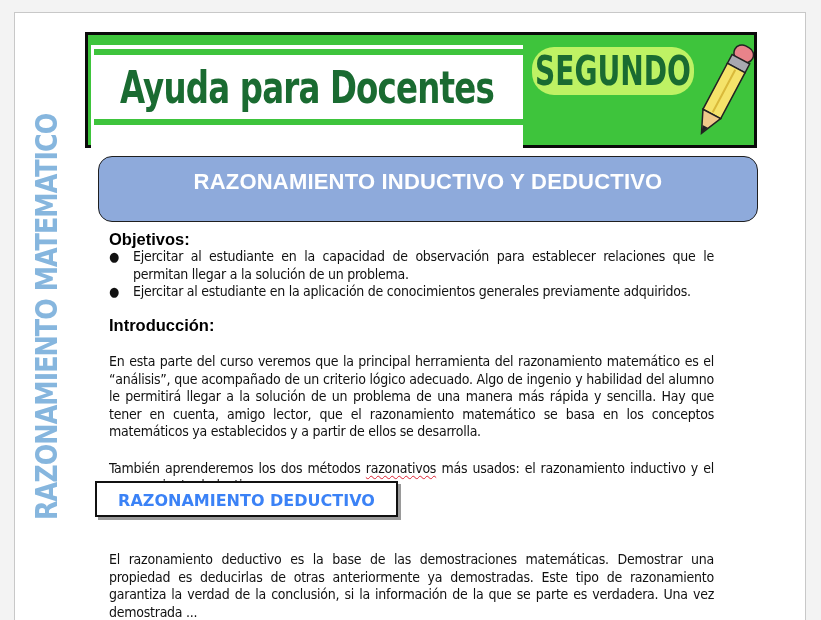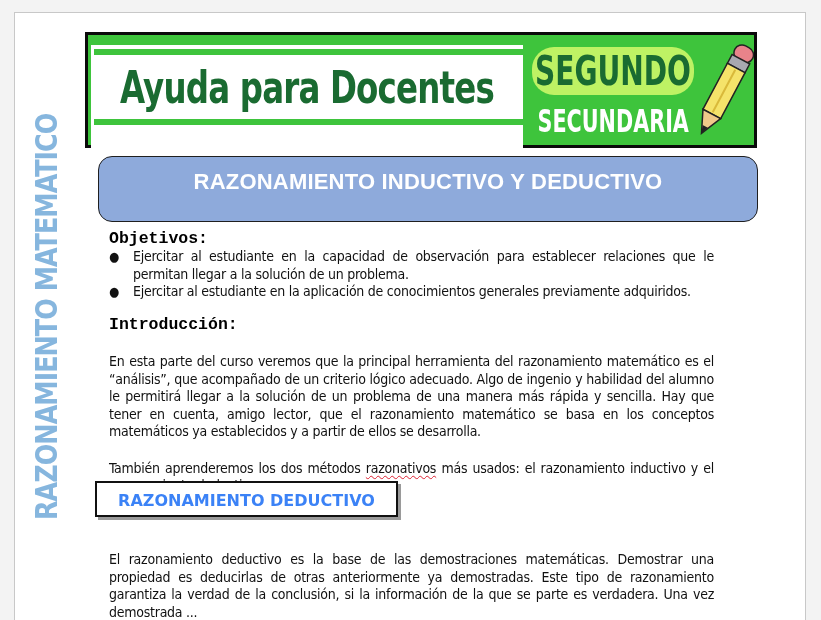--- a/index.html
+++ b/index.html
@@ -85,21 +85,21 @@
     font-size: 22px; color: #ffffff; letter-spacing: 0.2px;
   }
   
   .content {
     position: absolute; left: 109px; width: 605px;
     font-size: 14px; line-height: 17.5px; color: #111111;
     text-align: justify;
   }
   .content .txt { letter-spacing: -0.25px; margin-top: 19px; }
   .h {
-    font-family: Liberation Mono, monospace; font-weight: bold; font-size: 16.5px;
+    font-family: Liberation Sans, sans-serif; font-weight: bold; font-size: 16.5px;
     color: #000; line-height: 18px;
   }
   ul.obj { margin: 0; padding: 0; list-style: none; }
   ul.obj li { position: relative; padding-left: 24px; }
   ul.obj li .bullet { position: absolute; left: 0; top: 0; font-size: 13px; }
   .spell { text-decoration: underline wavy #d23; text-decoration-thickness: 1px; text-underline-offset: 2px; }
   .section-box {
     position: absolute; left: 95px; top: 481px; width: 303px; height: 36px;
     border: 2px solid #111; background: #fff; box-sizing: border-box;
     box-shadow: 3px 3px 0 #9a9a9a;
@@ -115,23 +115,20 @@
 <div class="page"></div>
 
 <div class="banner">
   <div class="banner-white">
     <div class="banner-stripe top"></div>
     <div class="banner-stripe bottom"></div>
     <div class="banner-title">Ayuda para Docentes</div>
   </div>
   <div class="grade-pill">
     <span>SEGUNDO</span>
-  </div>
-  <div class="grade-sub">
-    <span>SECUNDARIA</span>
   </div>
   <svg class="pencil" viewBox="0 0 60 108">
     <g transform="rotate(28 30 54)">
       <rect x="20" y="4" width="20" height="16" rx="8" fill="#e8838a" stroke="#222" stroke-width="1.5"></rect>
       <rect x="20" y="18" width="20" height="10" fill="#a8a8b0" stroke="#222" stroke-width="1.5"></rect>
       <rect x="20" y="28" width="20" height="52" fill="#f5e36a" stroke="#222" stroke-width="1.5"></rect>
       <line x1="30" y1="30" x2="30" y2="78" stroke="#d9b93a" stroke-width="2"></line>
       <polygon points="20,80 40,80 30,102" fill="#f0c98a" stroke="#222" stroke-width="1.5"></polygon>
       <polygon points="27,94 33,94 30,102" fill="#222"></polygon>
     </g>

